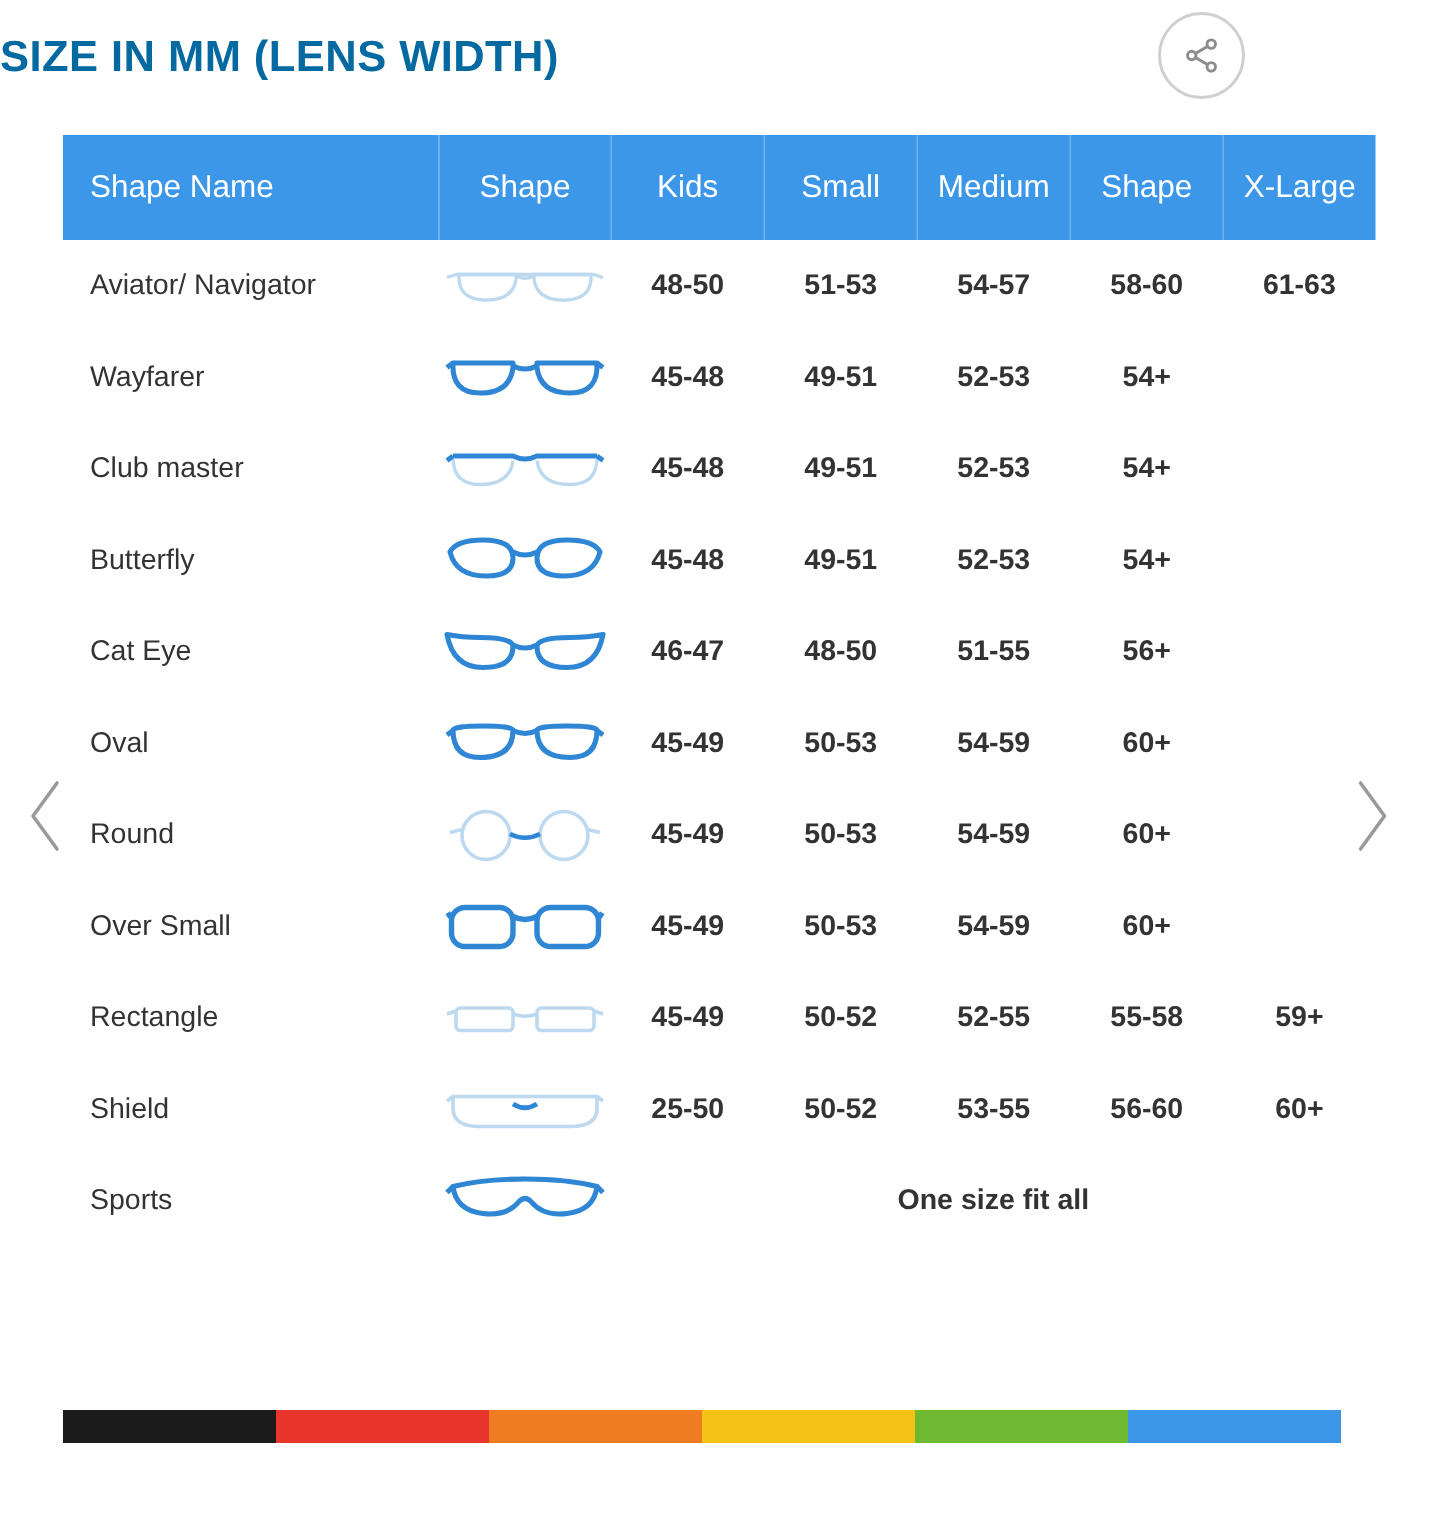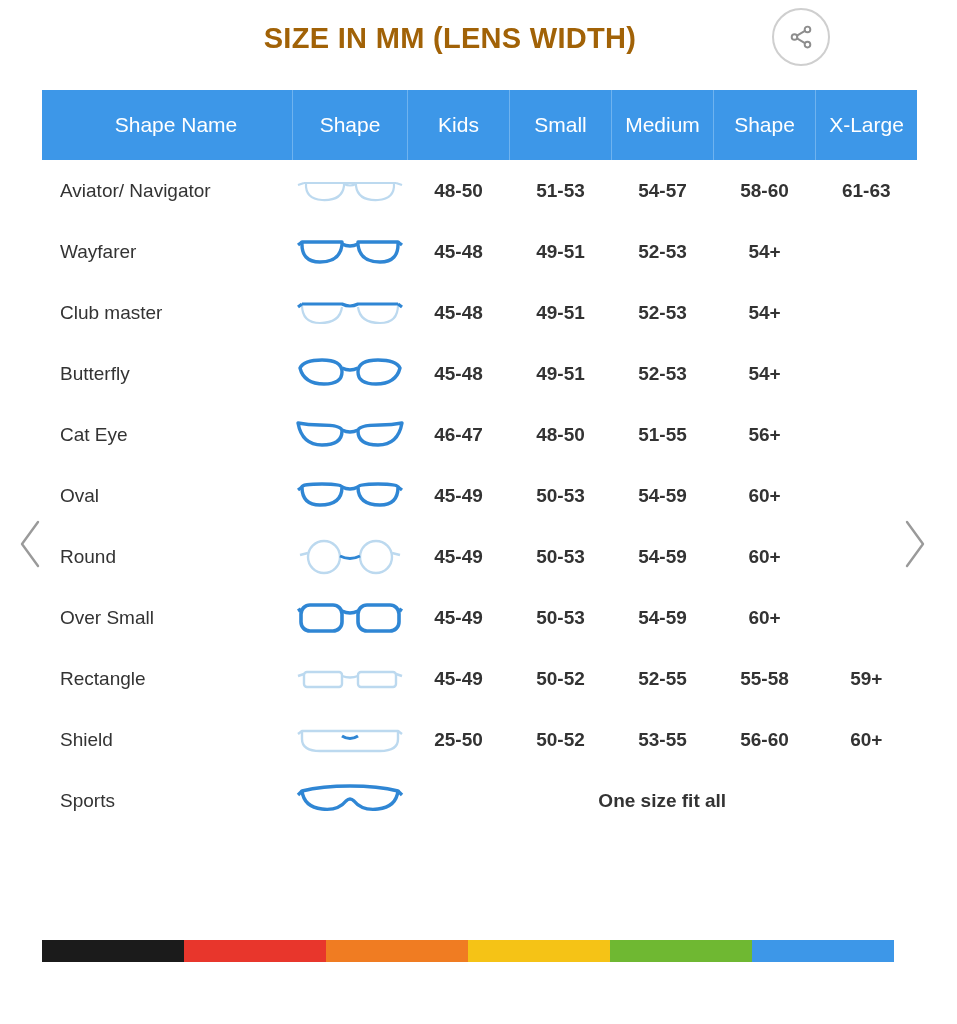--- a/index.html
+++ b/index.html
@@ -48,24 +48,24 @@
     justify-content: center;
     box-sizing: border-box;
   }
   .share-btn svg { display:block; }
 
   .title {
     position: absolute;
     left: 0;
     top: 22px;
     width: 900px;
-    text-align: center;
+    text-align: left;
     font-size: 29px;
     font-weight: bold;
-    color: #a16207;
+    color: #0369a1;
     letter-spacing: 0.3px;
   }
 
   .table-wrap {
     position: absolute;
     left: 42px;
     top: 90px;
     width: 852px;
   }
 
@@ -77,21 +77,20 @@
 
   table.size-table thead th {
     background: #3d97e8;
     color: #ffffff;
     font-weight: normal;
     font-size: 21px;
     height: 70px;
     vertical-align: middle;
     border-right: 1px solid #6fb3ef;
     padding: 0;
-    text-align: center;
   }
   table.size-table thead th:last-child { border-right: none; }
 
   table.size-table tbody td {
     height: 61px;
     font-size: 19px;
     color: #333333;
     padding: 0;
     vertical-align: middle;
   }

